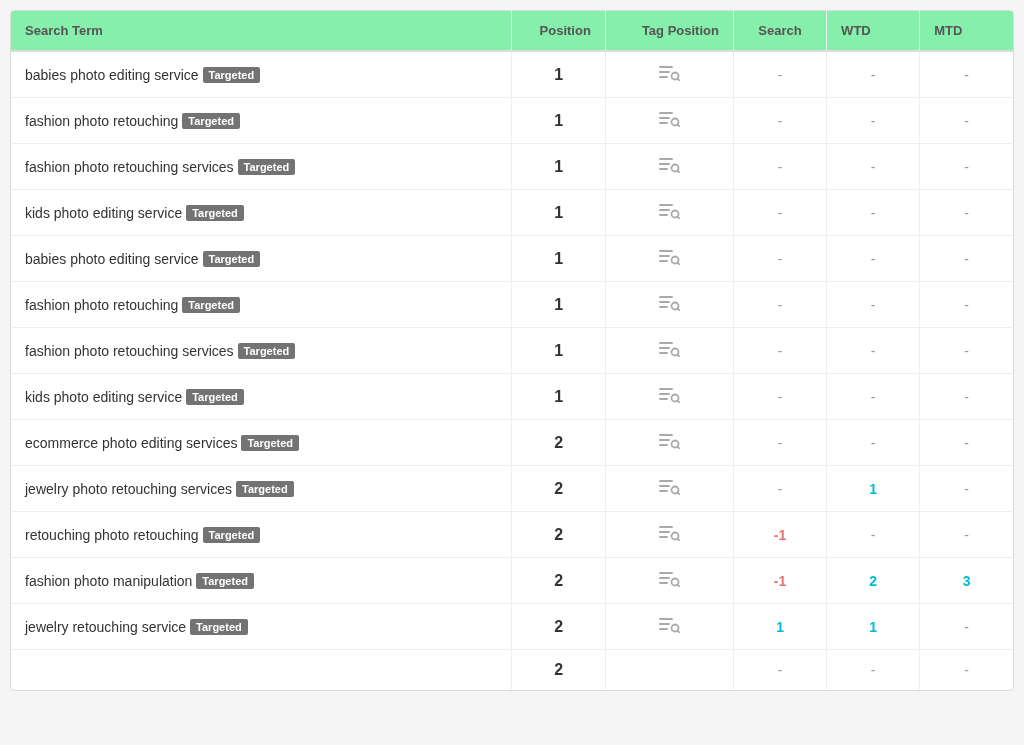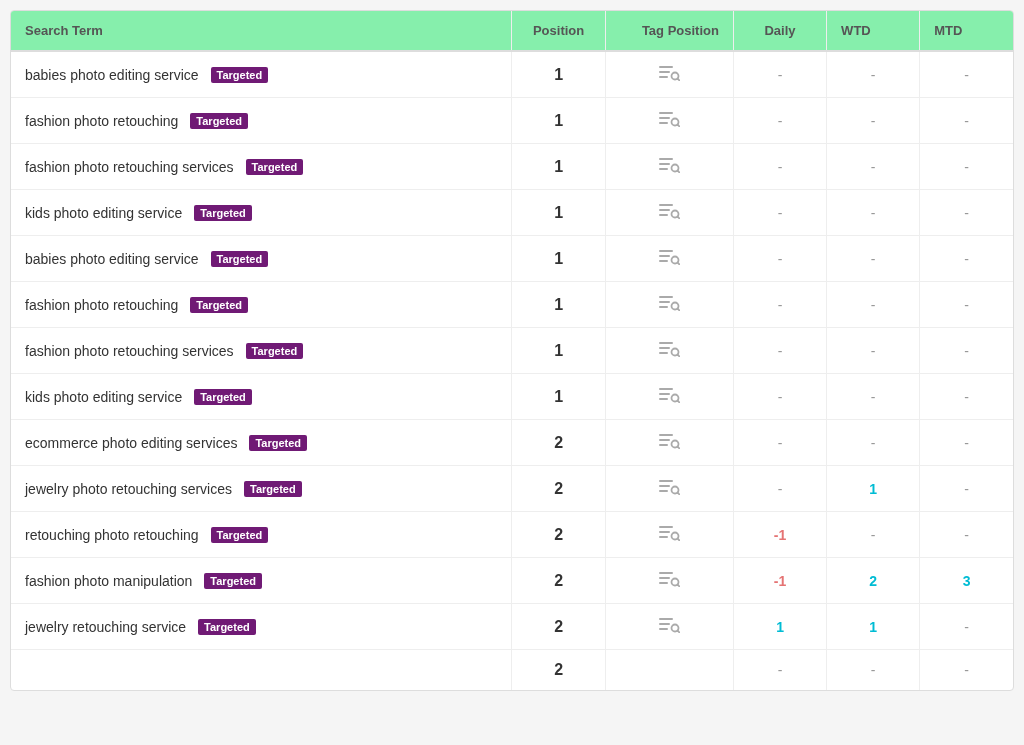--- a/index.html
+++ b/index.html
@@ -39,26 +39,26 @@
     tbody tr:last-child { border-bottom: none; }
     tbody td {
       padding: 11px 14px;
       border-right: 1px solid #eee;
       vertical-align: middle;
     }
     tbody td:last-child { border-right: none; }
     .search-term-cell {
       display: flex;
       align-items: flex-end;
-      gap: 12px;
+      gap: 4px;
       flex-wrap: wrap;
     }
     .targeted-badge {
       display: inline-block;
-      background: #701a75;
+      background: #737373;
       color: #fff;
       font-size: 11px;
       padding: 2px 6px;
       border-radius: 2px;
       white-space: nowrap;
       font-weight: 600;
     }
     .position-cell {
       text-align: center;
       font-weight: 700;
@@ -78,21 +78,21 @@
     }
     .value-positive {
       color: #00bcd4;
       font-weight: 600;
     }
     .value-negative {
       color: #e57373;
       font-weight: 600;
     }
     .col-search { width: 430px; }
-    .col-position { width: 80px; text-align: center; }
+    .col-position { width: 80px; text-align: right; }
     .col-tag { width: 110px; text-align: right; }
     .col-daily { width: 80px; text-align: center; }
     .col-wtd { width: 80px; }
     .col-mtd { width: 80px; text-align: left; }
   </style>
 </head>
 <body>
 
 <div class="table-wrapper">
   <table>
@@ -101,21 +101,21 @@
         <th class="col-search">
           <span>Search Term</span>
         </th>
         <th class="col-position">
           <span>Position</span>
         </th>
         <th class="col-tag">
           <span>Tag Position</span>
         </th>
         <th class="col-daily">
-          <span>Daily</span>
+          <span>Search</span>
         </th>
         <th class="col-wtd">
           <span>WTD</span>
         </th>
         <th class="col-mtd">
           <span>MTD</span>
         </th>
       </tr>
     </thead>
     <tbody id="table-body">

